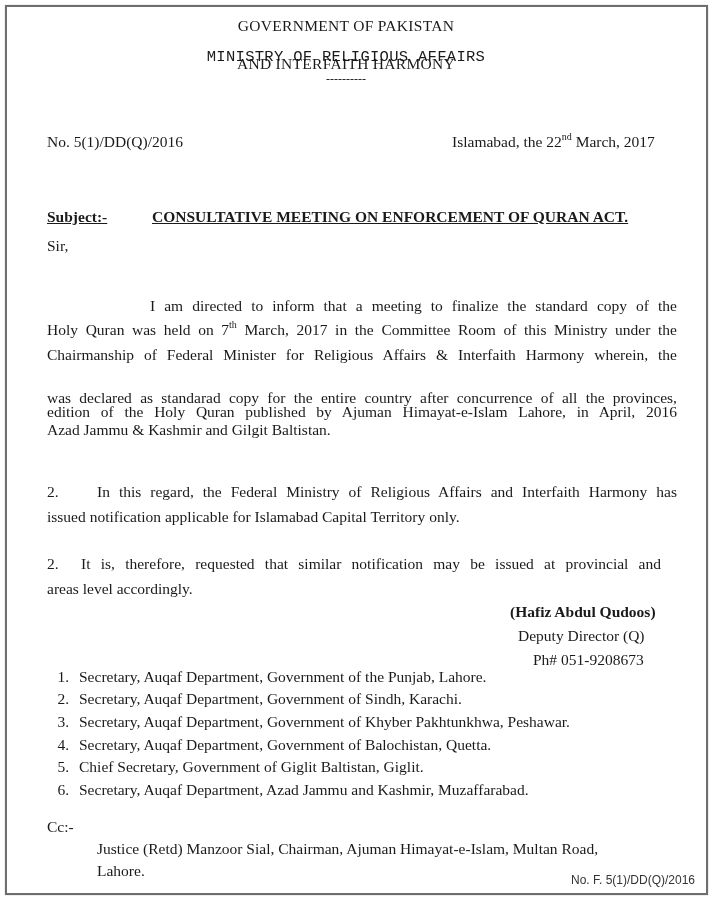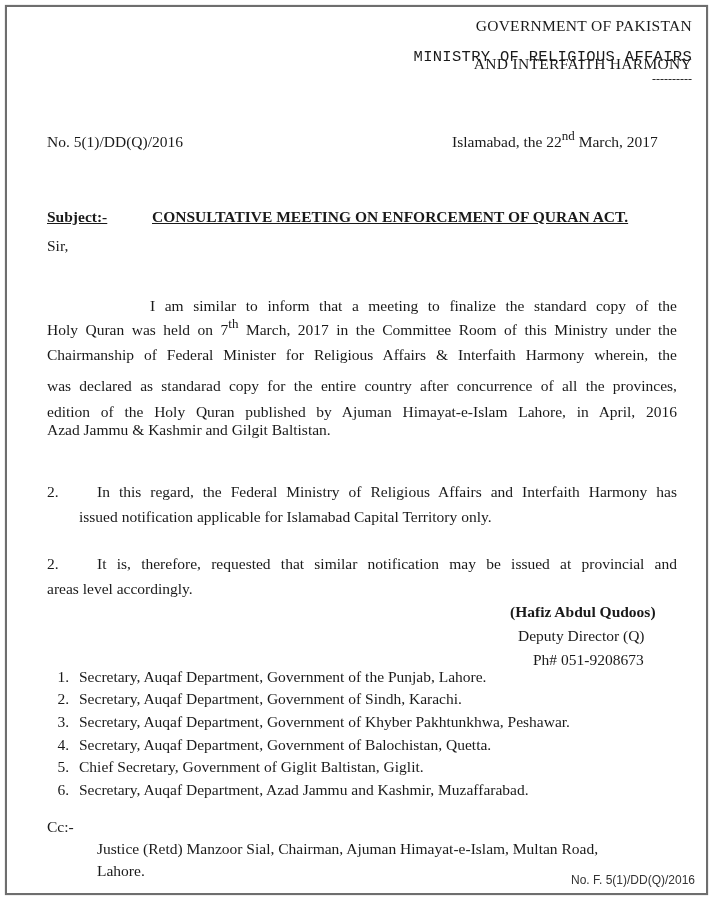--- a/index.html
+++ b/index.html
@@ -1,26 +1,26 @@
 <!DOCTYPE html>
 <html><head>
 <meta charset="utf-8">
 <style>
   html, body { margin: 0; padding: 0; background: #ffffff; }
   body { width: 712px; height: 900px; position: relative; overflow: hidden;
          font-family: "Liberation Serif", "DejaVu Serif", serif; color: #1a1a1a; }
   .frame { position: absolute; left: 5px; top: 5px; width: 699px; height: 886px;
            border: 2px solid #6e6e6e; box-shadow: 0 0 1px #9a9a9a; background: #fff; }
   .abs { position: absolute; white-space: nowrap; }
-  .hdr { left: 0; width: 692px; text-align: right; font-size: 15.5px; letter-spacing: 0.3px; }
+  .hdr { left: 0; width: 692px; text-align: center; font-size: 15.5px; letter-spacing: 0.3px; }
   .t15 { font-size: 15.5px; }
   .b { font-weight: bold; }
   .u { text-decoration: underline; }
   .just { white-space: normal; text-align: justify; text-align-last: justify; }
-  sup { font-size: 13px; vertical-align: 7px; line-height: 0; }
+  sup { font-size: 10px; vertical-align: 7px; line-height: 0; }
   .list-num { display: inline-block; width: 22px; text-align: right; margin-right: 10px; }
   .small { font-family: "Liberation Sans", "DejaVu Sans", sans-serif; font-size: 12px; color: #333; }
 </style>
 </head>
 <body>
 
 <div class="frame"></div>
 
 <div class="abs hdr" style="top:17px;">GOVERNMENT OF PAKISTAN</div>
 <div class="abs hdr" style="top:48px;font-family:Liberation Mono, monospace;">MINISTRY OF RELIGIOUS AFFAIRS</div>
@@ -28,33 +28,33 @@
 <div class="abs hdr" style="top:72px; font-size:12px; letter-spacing:0;">----------</div>
 
 <div class="abs t15" style="left:47px; top:133px;">No. 5(1)/DD(Q)/2016</div>
 <div class="abs t15" style="left:452px; top:133px;"><span>Islamabad, the 22</span><sup>nd</sup><span> March, 2017</span></div>
 
 <div class="abs t15 b" style="left:47px; top:208px;text-decoration:underline;">Subject:-</div>
 <div class="abs t15 b u" style="left:152px; top:208px;">CONSULTATIVE MEETING ON ENFORCEMENT OF QURAN ACT.</div>
 
 <div class="abs t15" style="left:47px; top:237px;">Sir,</div>
 
-<div class="abs t15 just" style="left:150px; width:527px; top:297px;">I am similar to inform that a meeting to finalize the standard copy of the</div>
+<div class="abs t15 just" style="left:150px; width:527px; top:297px;">I am directed to inform that a meeting to finalize the standard copy of the</div>
 <div class="abs t15 just" style="left:47px; width:630px; top:321px;"><span>Holy Quran was held on 7</span><sup>th</sup><span> March, 2017 in the Committee Room of this Ministry under the</span></div>
 <div class="abs t15 just" style="left:47px; width:630px; top:346px;">Chairmanship of Federal Minister for Religious Affairs &amp; Interfaith Harmony wherein, the</div>
 <div class="abs t15 just" style="left:47px; width:630px; top:371px;margin-top:32px;">edition of the Holy Quran published by Ajuman Himayat-e-Islam Lahore, in April, 2016</div>
-<div class="abs t15 just" style="left:47px; width:630px; top:377px;">was declared as standarad copy for the entire country after concurrence of all the provinces,</div>
+<div class="abs t15 just" style="left:47px; width:630px; top:389px;">was declared as standarad copy for the entire country after concurrence of all the provinces,</div>
 <div class="abs t15" style="left:47px; top:421px;">Azad Jammu &amp; Kashmir and Gilgit Baltistan.</div>
 
 <div class="abs t15" style="left:47px; top:483px;">2.</div>
 <div class="abs t15 just" style="left:97px; width:580px; top:483px;">In this regard, the Federal Ministry of Religious Affairs and Interfaith Harmony has</div>
-<div class="abs t15" style="left:47px; top:508px;margin-left:32px;">issued notification applicable for Islamabad Capital Territory only.</div>
+<div class="abs t15" style="left:47px; top:508px;">issued notification applicable for Islamabad Capital Territory only.</div>
 
 <div class="abs t15" style="left:47px; top:555px;">2.</div>
-<div class="abs t15 just" style="left:97px; width:580px; top:555px;">It is, therefore, requested that similar  notification may be issued at provincial and</div>
+<div class="abs t15 just" style="left:81px; width:580px; top:555px;">It is, therefore, requested that similar  notification may be issued at provincial and</div>
 <div class="abs t15" style="left:47px; top:580px;">areas level accordingly.</div>
 
 <div class="abs t15 b" style="left:510px; top:603px;">(Hafiz Abdul Qudoos)</div>
 <div class="abs t15" style="left:518px; top:627px;">Deputy Director (Q)</div>
 <div class="abs t15" style="left:533px; top:651px;">Ph# 051-9208673</div>
 
 <div class="abs t15" style="left:47px; top:668px;"><span class="list-num">1.</span><span>Secretary,  Auqaf Department, Government of the Punjab, Lahore.</span></div>
 <div class="abs t15" style="left:47px; top:690px;"><span class="list-num">2.</span><span>Secretary,  Auqaf Department, Government of Sindh, Karachi.</span></div>
 <div class="abs t15" style="left:47px; top:713px;"><span class="list-num">3.</span><span>Secretary,  Auqaf Department, Government of Khyber Pakhtunkhwa, Peshawar.</span></div>
 <div class="abs t15" style="left:47px; top:736px;"><span class="list-num">4.</span><span>Secretary,  Auqaf Department, Government of Balochistan, Quetta.</span></div>

